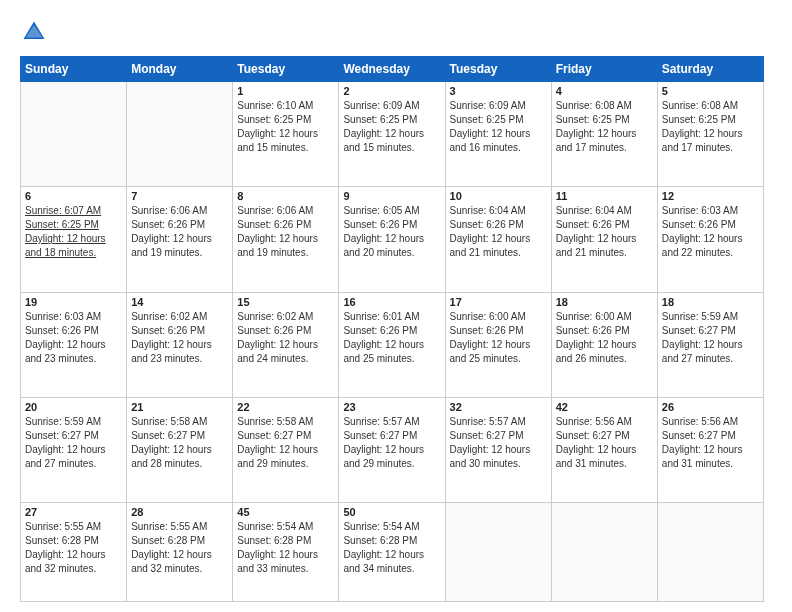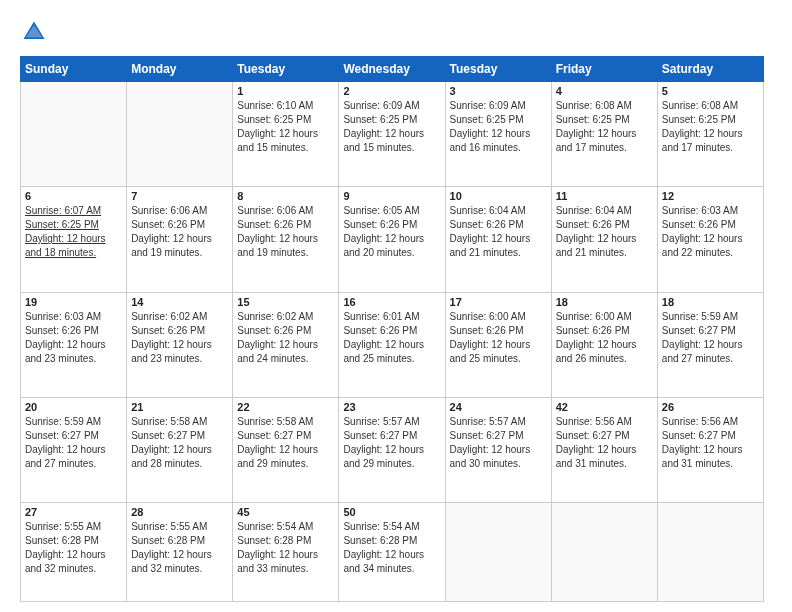--- a/index.html
+++ b/index.html
@@ -271,21 +271,21 @@
 Sunset: 6:27 PM
 Daylight: 12 hours and 29 minutes.</div>
           </td>
           <td>
             <span class="day-number">23</span>
             <div class="day-info" style="white-space: pre-line;">Sunrise: 5:57 AM
 Sunset: 6:27 PM
 Daylight: 12 hours and 29 minutes.</div>
           </td>
           <td>
-            <span class="day-number">24</span>
+            <span class="day-number">32</span>
             <div class="day-info" style="white-space: pre-line;">Sunrise: 5:57 AM
 Sunset: 6:27 PM
 Daylight: 12 hours and 30 minutes.</div>
           </td>
           <td>
             <span class="day-number">42</span>
             <div class="day-info" style="white-space: pre-line;">Sunrise: 5:56 AM
 Sunset: 6:27 PM
 Daylight: 12 hours and 31 minutes.</div>
           </td>

